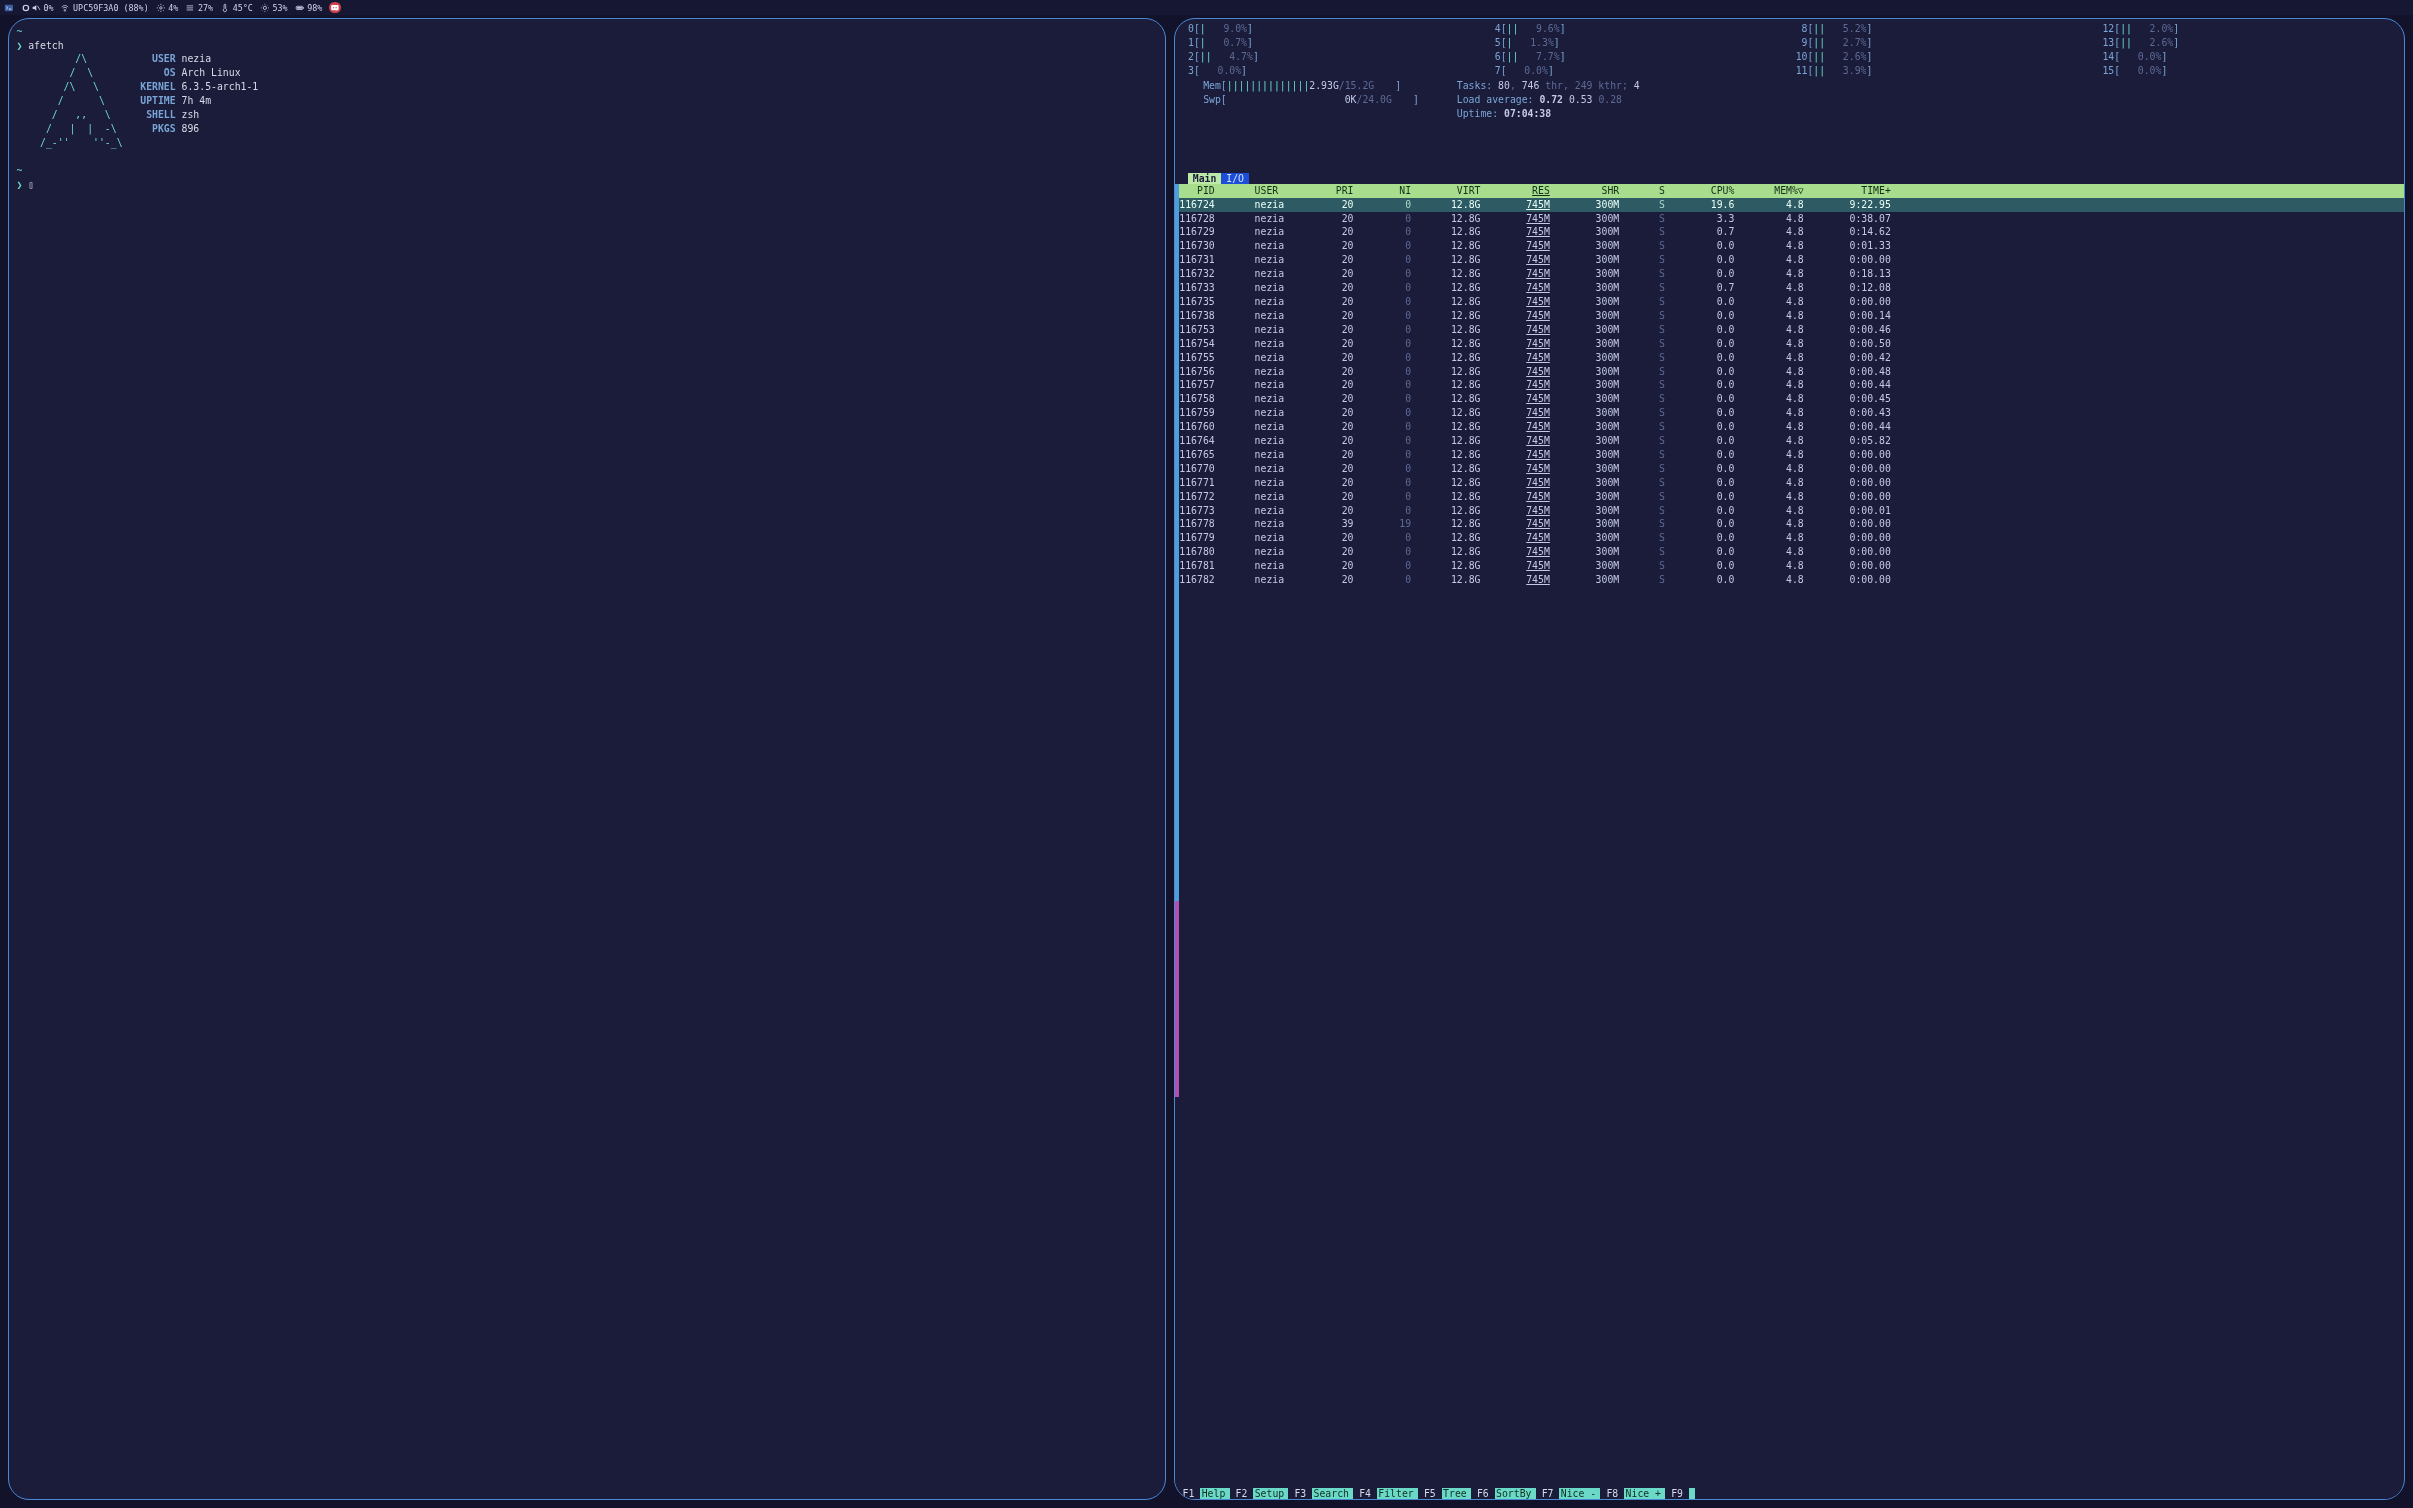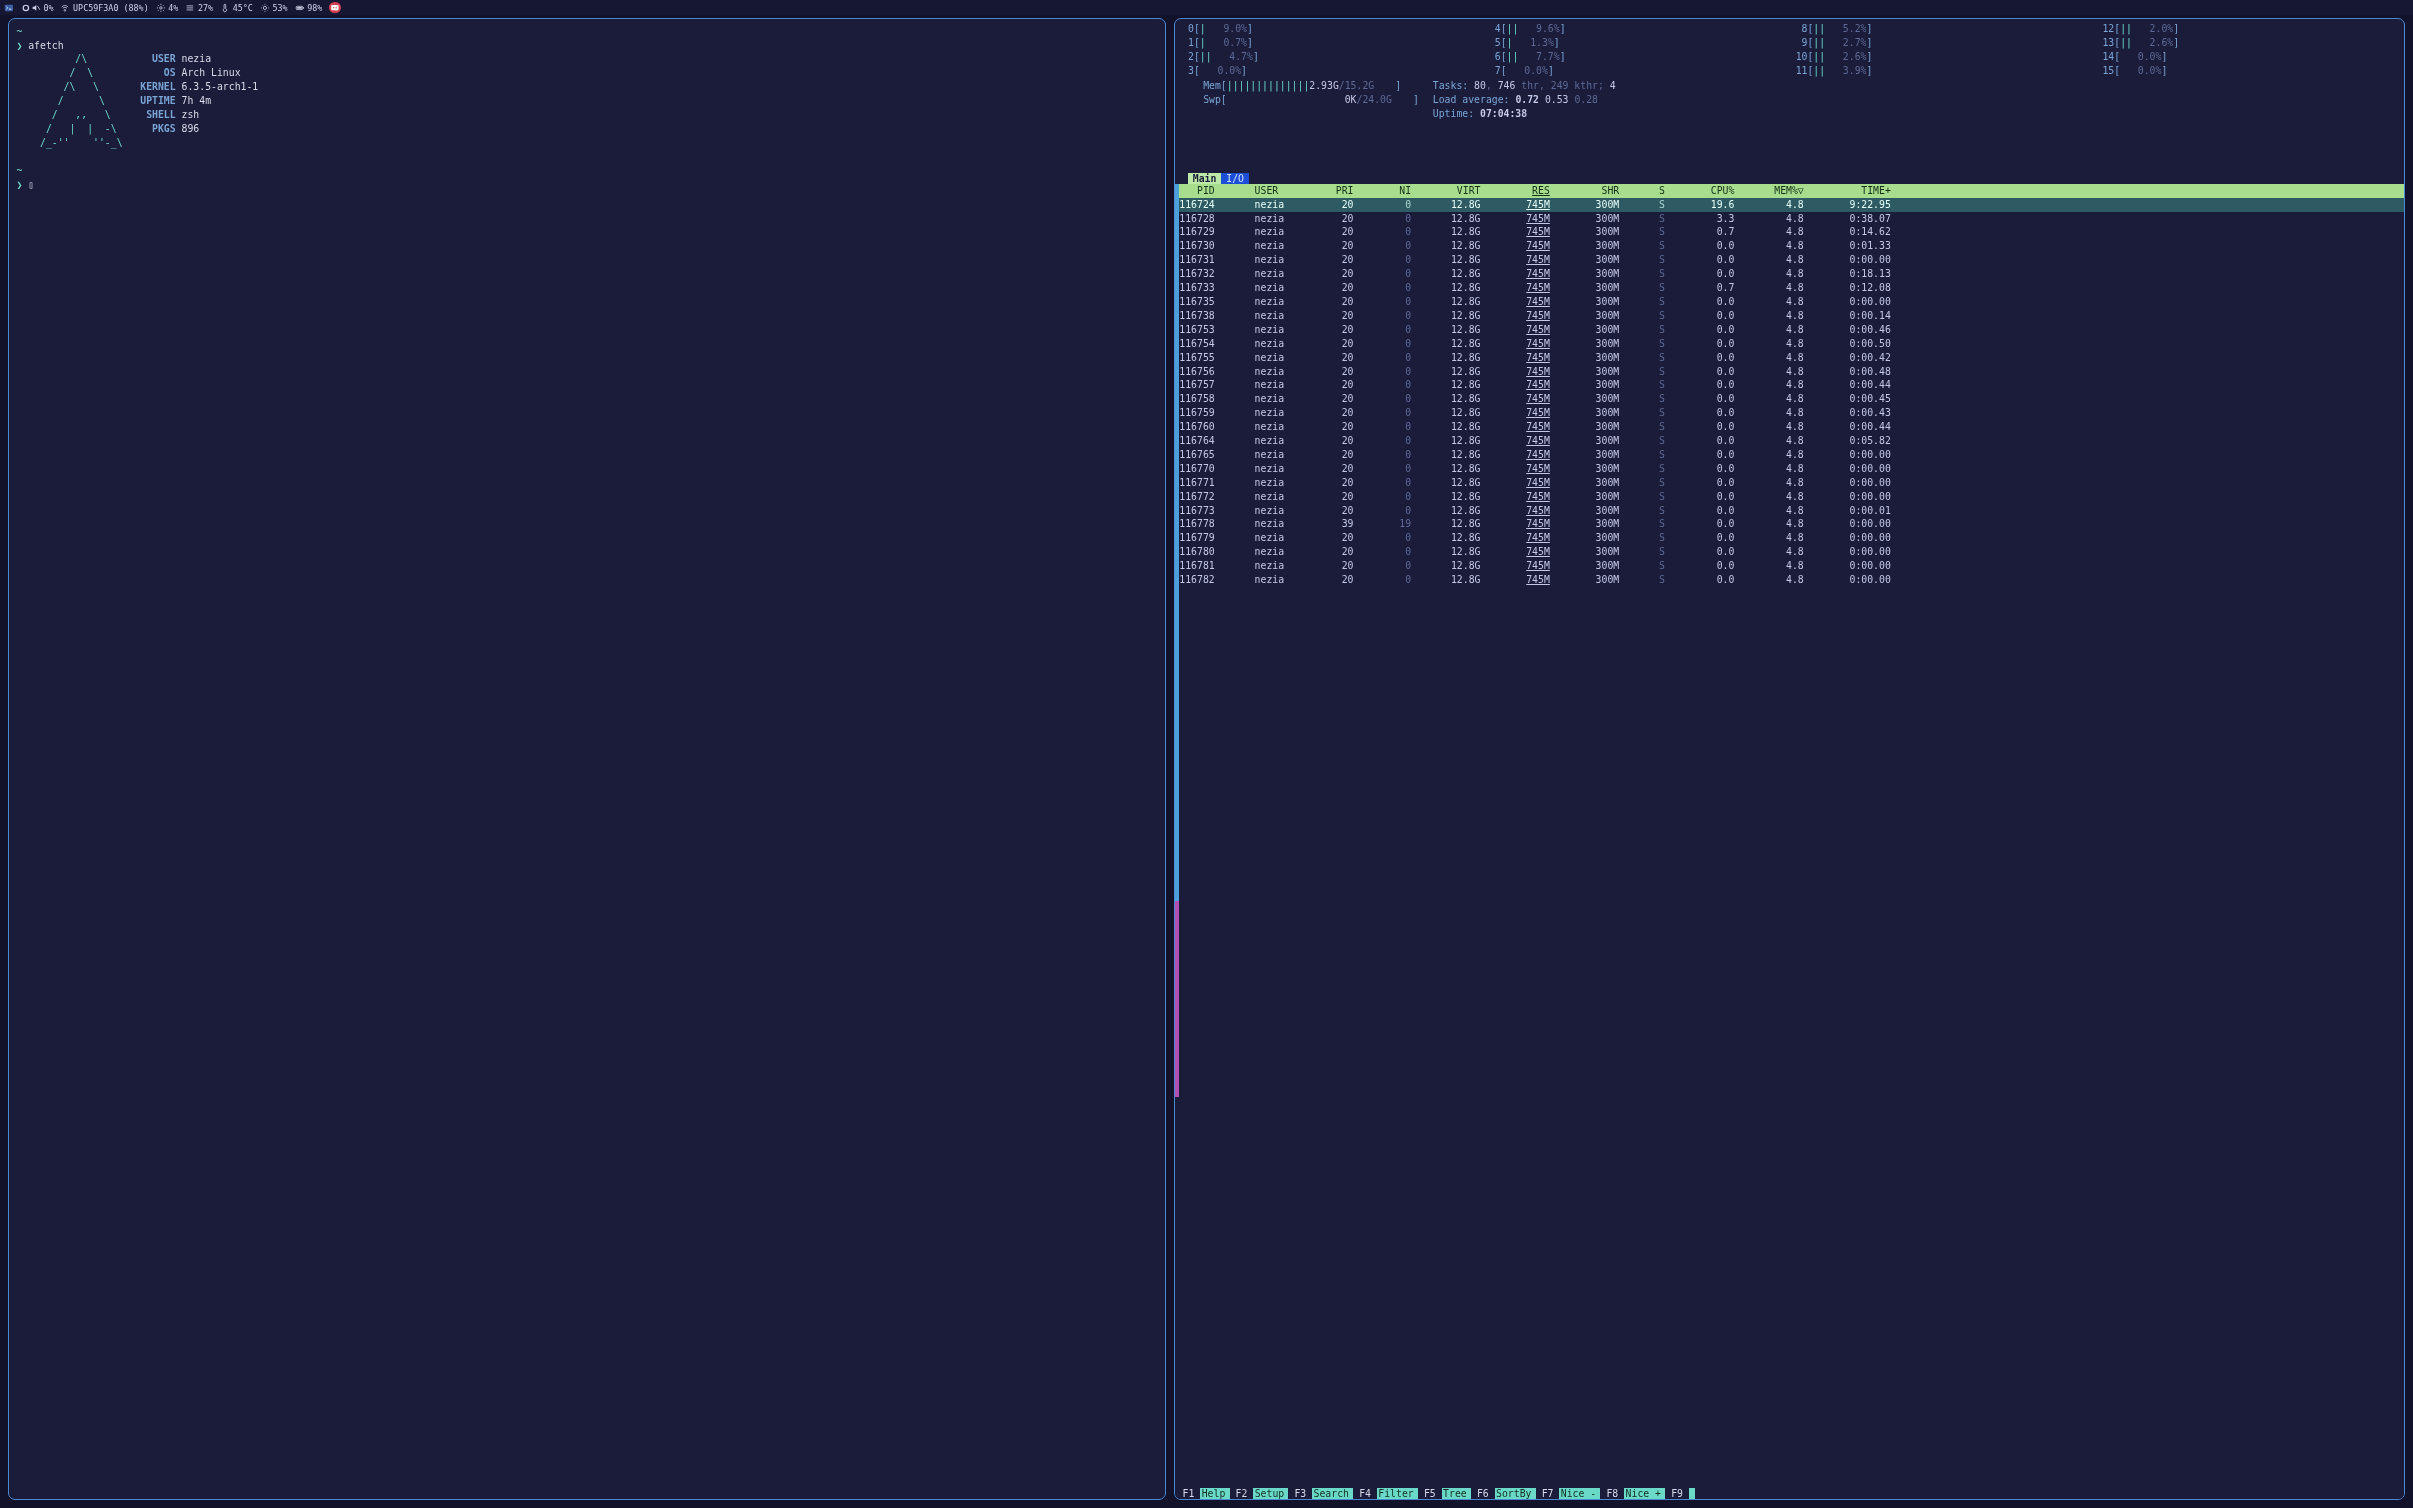--- a/index.html
+++ b/index.html
@@ -31,21 +31,21 @@
 
   
   .workspace {
     position: absolute;
     top: 18px; left: 8.4px; right: 8.4px; bottom: 8.4px;
     display: flex;
     gap: 8.4px;
   }
   .pane {
     border: 1.4px solid #4b88d4;
-    border-radius: 7px;
+    border-radius: 21px;
     background: #1a1c3a;
     position: relative;
     overflow: hidden;
   }
   .pane-left  { flex: 0 0 48.3%; }
   .pane-right { flex: 1 1 51.7%; display:flex; flex-direction:column; }
 
   
   .term {
     padding: 5.6px 7px;
@@ -73,21 +73,21 @@
   .cpu-barfill { letter-spacing:0; }
   .cpu-pct{ color:#5e6a95; width:7ch; text-align:right;}
   .mem-line{ color:#7aa5d6;padding-left:21px;}
   .mem-used{ color:#c5c8e6;}
   .mem-total{ color:#5e6a95;}
   .summary { margin-top:1.4px; }
   .summary .lbl{ color:#7aa5d6;}
   .summary .val{ color:#c5c8e6;}
   .summary .dim{ color:#5e6a95;}
   .summary-block{ display:flex; gap:14px; }
-  .summary-right{ flex:1; }
+  .summary-right{ flex:1;margin-left:24px; }
 
   
   .htop-tabs { margin-top:4.2px; padding-left:12.6px; }
   .tab { display:inline-block; padding:0 5px; }
   .tab.active  { background:#bde9a8; color:#1a1c3a; font-weight:bold;}
   .tab.inactive{ background:#1d4ed8; color:#cfe0ff;margin-top:48px; }
 
   
   .proc-wrap{ flex:1; overflow:hidden; display:flex; }
   .proc-gutter{

